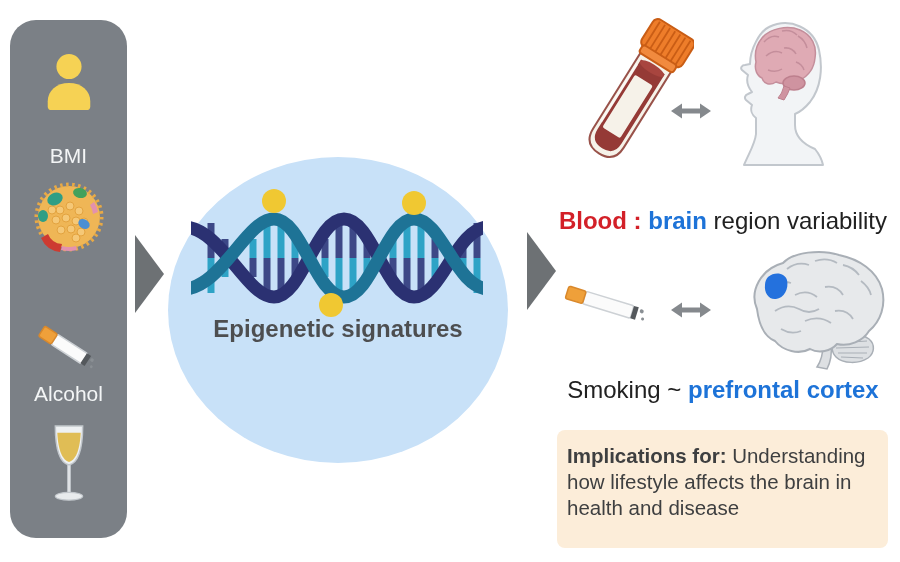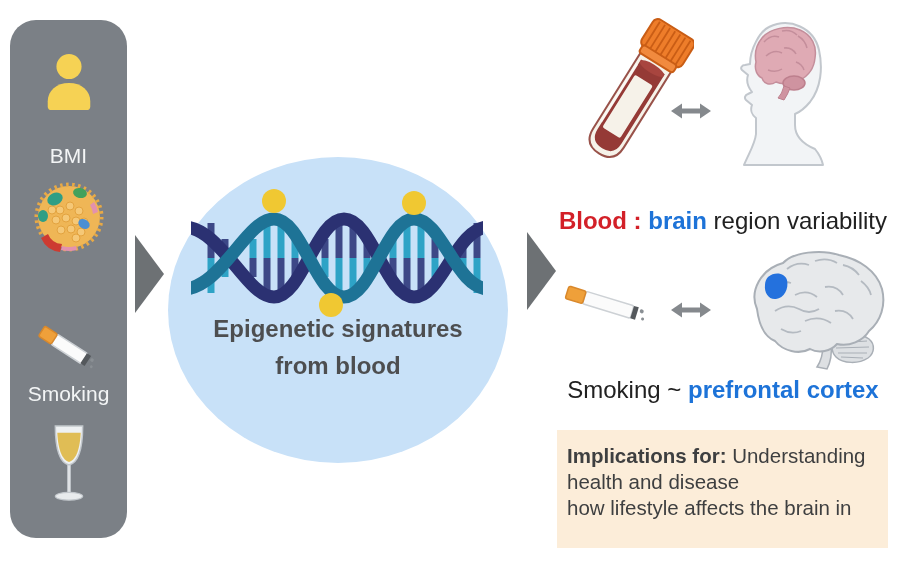--- a/index.html
+++ b/index.html
@@ -45,21 +45,21 @@
   .cap1 { left:546px; top:196px;margin-top:11px; }
   .cap2 { left:546px; top:376px; }
   .cig2-svg  { left:563px; top:279px; }
   .lr-arrow2 { left:670px; top:298px; }
   .brain-svg { left:735px; top:247px; }
   .seg-red   { color:#d32028; font-weight:bold; }
   .seg-blue  { color:#1d73d8; font-weight:bold; }
   .seg-plain { color:#212121; }
   .impl-box {
     left:557px; top:430px; width:331px; height:118px; background:#fcedd9;
-    border-radius:0; box-sizing:border-box; padding:13px 8px 8px 10px;
+    border-radius:8px; box-sizing:border-box; padding:13px 8px 8px 10px;
     font-size:20.5px; line-height:26px; color:#3e3f40;
   }
   .impl-line { white-space:nowrap; }
   .impl-bold { font-weight:bold; }
 </style>
 </head>
 <body>
 
 <div class="canvas">
 
@@ -105,21 +105,21 @@
       <svg width="68" height="58" viewBox="0 0 68 58">
         <g transform="translate(10,10) rotate(33)">
           <rect x="15" y="0" width="36" height="12" rx="2" fill="#fbfbfb" stroke="#cdd1d5" stroke-width="1.5"></rect>
           <rect x="0" y="0" width="15" height="12" rx="2" fill="#efa03a" stroke="#d9882b" stroke-width="1.5"></rect>
           <rect x="50" y="0" width="5" height="12" fill="#54585c"></rect>
           <circle cx="58" cy="3" r="1.8" fill="#8a8f94"></circle>
           <circle cx="61" cy="9" r="1.4" fill="#8a8f94"></circle>
         </g>
       </svg>
     </div>
-    <div class="side-el side-label pos-lab3">Smoking</div>
+    <div class="side-el side-label pos-lab3">Alcohol</div>
 
     <div class="side-el pos-icon4">
       <svg width="40" height="84" viewBox="0 0 40 86">
         <path d="M6,2 L34,2 C34,30 28,40 20,42 C12,40 6,30 6,2 Z" fill="#eef1f3" stroke="#c2c7cc" stroke-width="1.5"></path>
         <path d="M8,9 L32,9 C31,29 26,37 20,39 C14,37 9,29 8,9 Z" fill="#e0bd55"></path>
         <rect x="18.5" y="42" width="3" height="28" fill="#dfe2e5" stroke="#c2c7cc" stroke-width="0.8"></rect>
         <ellipse cx="20" cy="74" rx="14" ry="4" fill="#e8ebed" stroke="#c2c7cc" stroke-width="1.2"></ellipse>
       </svg>
     </div>
   </aside>
@@ -199,21 +199,20 @@
 
       <path d="M -8 34 C 30 34, 55 104, 83 104 C 111 104, 125 26, 153 26 C 181 26, 195 104, 223 104 C 251 104, 265 34, 298 34" fill="none" stroke="#2b3172" stroke-width="13" stroke-linecap="round"></path>
       <path d="M -8 96 C 30 96, 55 26, 83 26 C 111 26, 125 104, 153 104 C 181 104, 195 26, 223 26 C 251 26, 265 96, 298 96" fill="none" stroke="#1e7396" stroke-width="13" stroke-linecap="round"></path>
 
       <circle cx="83" cy="8" r="12" fill="#f0c832"></circle>
       <circle cx="223" cy="10" r="12" fill="#f0c832"></circle>
       <circle cx="140" cy="112" r="12" fill="#f0c832"></circle>
     </svg>
     <div class="circle-title">
       <div>Epigenetic signatures</div>
-      <div>from blood</div>
     </div>
   </div>
 
   <svg class="abs tube-svg" width="118" height="150" viewBox="0 0 118 150">
     <g transform="translate(60,80) rotate(32)">
       <path d="M-18,-38 L-18,52 Q-18,70 0,70 Q18,70 18,52 L18,-38 Z" fill="#f6f2e9" stroke="#99524a" stroke-width="2"></path>
       <path d="M-14,-32 L-14,50 Q-14,64 0,64 Q14,64 14,50 L14,-32 Z" fill="#953a36"></path>
       <ellipse cx="0" cy="-30" rx="14" ry="4.5" fill="#a8453f"></ellipse>
       <rect x="-11" y="-16" width="21" height="62" rx="2" fill="#f6f2e9"></rect>
       <line x1="-15" y1="-26" x2="-15" y2="42" stroke="rgba(255,255,255,0.55)" stroke-width="2.5"></line>
@@ -294,17 +293,17 @@
       <path d="M100,64 q12,-2 18,8"></path>
         <path d="M46,82 q10,6 20,2"></path>
     </g>
     <path d="M33,30 C40,24 50,26 52,33 C54,42 49,51 41,52 C34,53 29,46 30,38 C30,35 31,32 33,30 Z" fill="#2471dd"></path>
   </svg>
 
   <div class="abs caption cap2"><span class="seg-plain">Smoking ~ </span><span class="seg-blue">prefrontal cortex</span></div>
 
   <div class="abs impl-box">
     <div class="impl-line"><span class="impl-bold">Implications for:</span><span> Understanding</span></div>
+    <div class="impl-line">how lifestyle affects the brain in</div>
     <div class="impl-line">health and disease</div>
-    <div class="impl-line">how lifestyle affects the brain in</div>
   </div>
 
 </div>
 
 </body></html>

